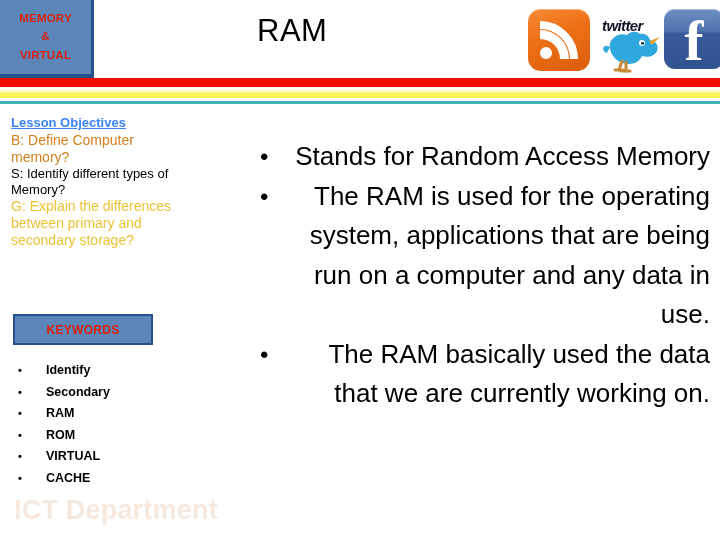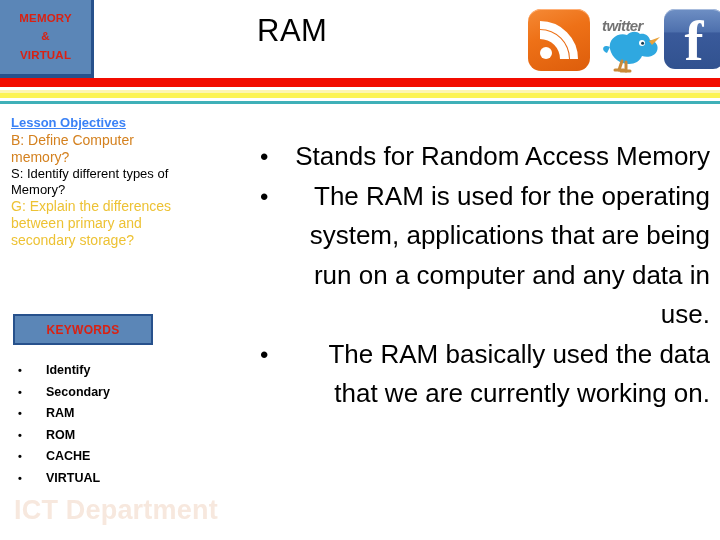--- a/index.html
+++ b/index.html
@@ -88,21 +88,21 @@
     width: 66px;
     height: 66px;
   }
   .tw-word {
     position: absolute;
     left: 2px;
     top: 10px;
     font-size: 15px;
     font-weight: bold;
     font-style: italic;
-    color: #737373;
+    color: #0f172a;
     letter-spacing: -0.6px;
     text-shadow: 0 1px 0 #ffffff;
   }
   .tw-bird { position: absolute; left: 0px; top: 16px; }
   .fb {
     position: absolute;
     left: 140px;
     top: 6px;
     width: 60px;
     height: 60px;
@@ -298,22 +298,22 @@
 
   <div class="keywords-box">
     <span>KEYWORDS</span>
   </div>
 
   <ul class="kw-list">
     <li>Identify</li>
     <li>Secondary</li>
     <li>RAM</li>
     <li>ROM</li>
+    <li>VIRTUAL</li>
     <li>CACHE</li>
-    <li>VIRTUAL</li>
   </ul>
 
   <div class="dept">ICT Department</div>
 
   <ul class="body-list">
     <li>Stands for Random Access Memory</li>
     <li>The RAM is used for the operating system, applications that are being run on a computer and any data in use.</li>
     <li>The RAM basically used the data that we are currently working on.</li>
   </ul>
 

